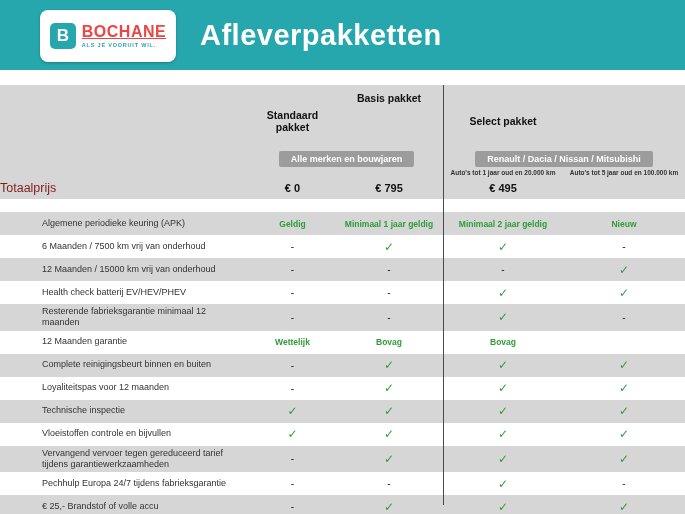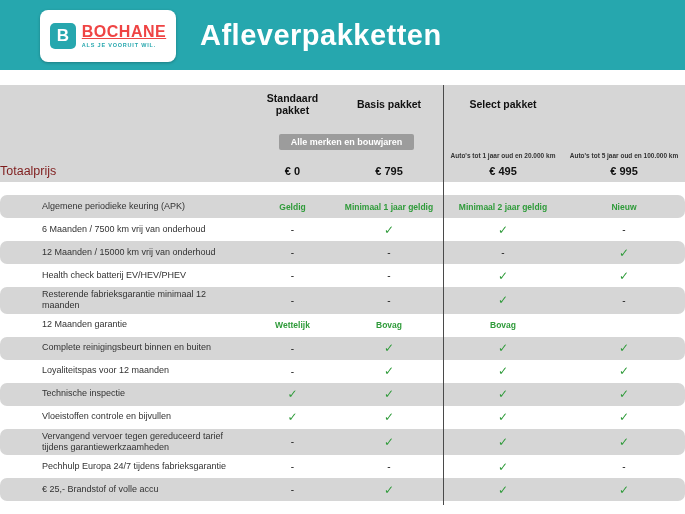--- a/index.html
+++ b/index.html
@@ -57,21 +57,21 @@
   .sub{font-size:6.5px;font-weight:bold;color:#333;}
   .total-row{margin-top:5px;}
   .total-label{
     grid-column:1;font-size:12.5px;font-weight:normal;color:#7f1d1d;
     align-self:center;text-align:left;
   }
   .price{font-size:11px;font-weight:bold;color:#111;}
 
   
   .rows{margin-top:13px;}
-  .row{min-height:23px;background:#ffffff;border-radius:7px;}
+  .row{min-height:23px;background:#ffffff;}
   .row.alt{background:var(--panelgray,#d6d6d6);}
   .cell{display:flex;align-items:center;justify-content:center;padding:2px 4px;}
   .cell.label{
     justify-content:flex-start;padding-left:42px;padding-right:8px;
     font-size:9px;color:#333;text-align:left;line-height:1.25;
   }
   .val.check{color:var(--green,#2f9b3a);font-size:12px;}
   .val.dash{color:#222;font-size:10px;}
   .val.textval{color:var(--green,#2f9b3a);font-size:8.5px;font-weight:bold;text-align:center;}
 
@@ -92,37 +92,37 @@
       <div class="logo-textwrap">
         <span class="logo-name">BOCHANE</span>
         <span class="logo-tagline">ALS JE VOORUIT WIL.</span>
       </div>
     </div>
     <div class="page-title">Afleverpakketten</div>
   </header>
 
   <div class="table-head">
     <div class="grid">
+      <div class="hcell pkg-name c3">Basis pakket</div>
       <div class="hcell pkg-name c2">Standaard pakket</div>
-      <div class="hcell pkg-name c3">Basis pakket</div>
       <div class="hcell pkg-name c4">Select pakket</div>
     </div>
     <div class="grid badge-row">
       <div class="badge badge-left">Alle merken en bouwjaren</div>
+      <div class="badge badge-right">Renault / Dacia / Nissan / Mitsubishi</div>
     </div>
     <div class="grid sub-row">
       <div class="hcell sub c4">Auto's tot 1 jaar oud en 20.000 km</div>
       <div class="hcell sub c5">Auto's tot 5 jaar oud en 100.000 km</div>
     </div>
     <div class="grid total-row">
       <div class="total-label">Totaalprijs</div>
       <div class="hcell price c2">€ 0</div>
       <div class="hcell price c3">€ 795</div>
       <div class="hcell price c4">€ 495</div>
-      <div class="hcell price c5">€ 995</div>
     </div>
   </div>
 
   <div class="rows" id="rows">
       <div class="row grid alt">
     <div class="cell label">Algemene periodieke keuring (APK)</div>
     <div class="cell val textval">Geldig</div>
     <div class="cell val textval">Minimaal 1 jaar geldig</div>
     <div class="cell val textval">Minimaal 2 jaar geldig</div>
     <div class="cell val textval">Nieuw</div>

